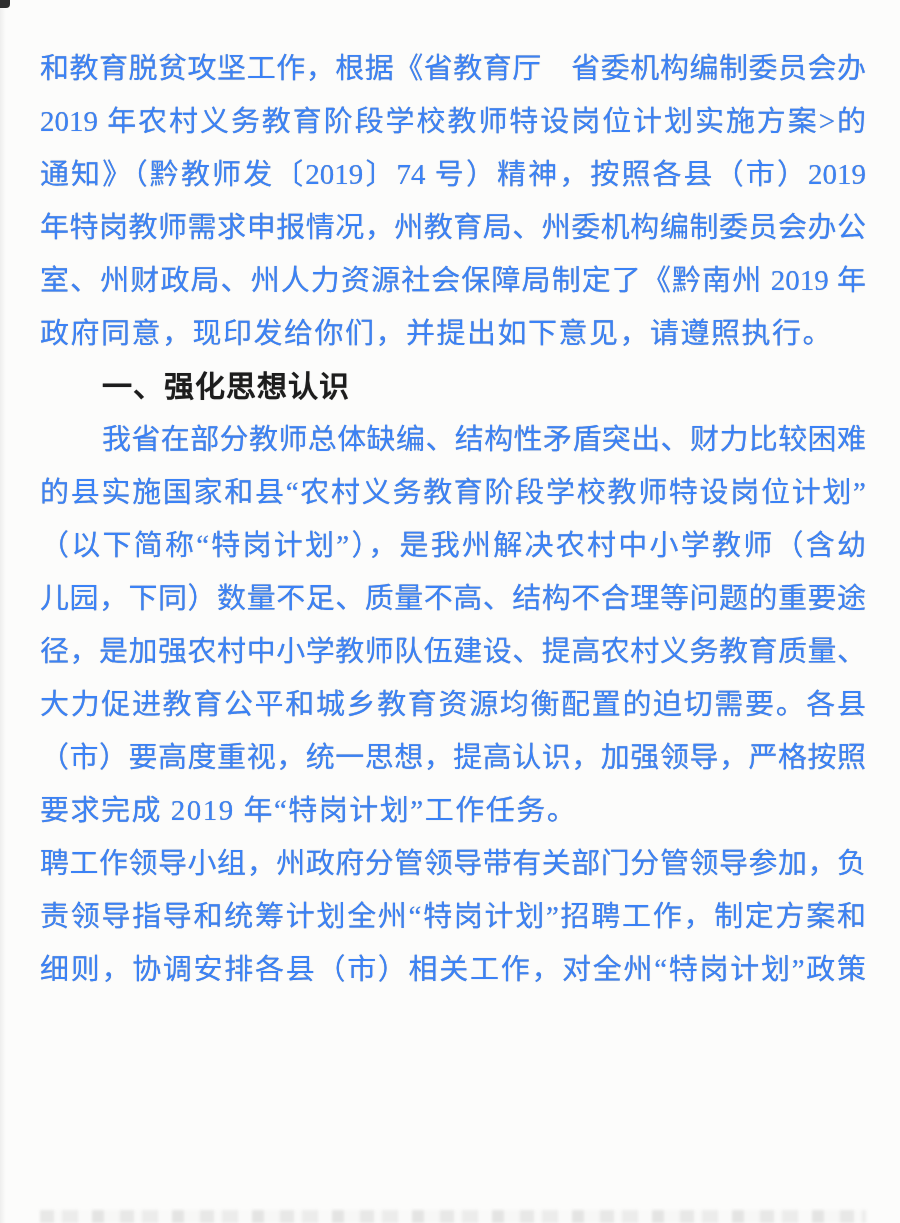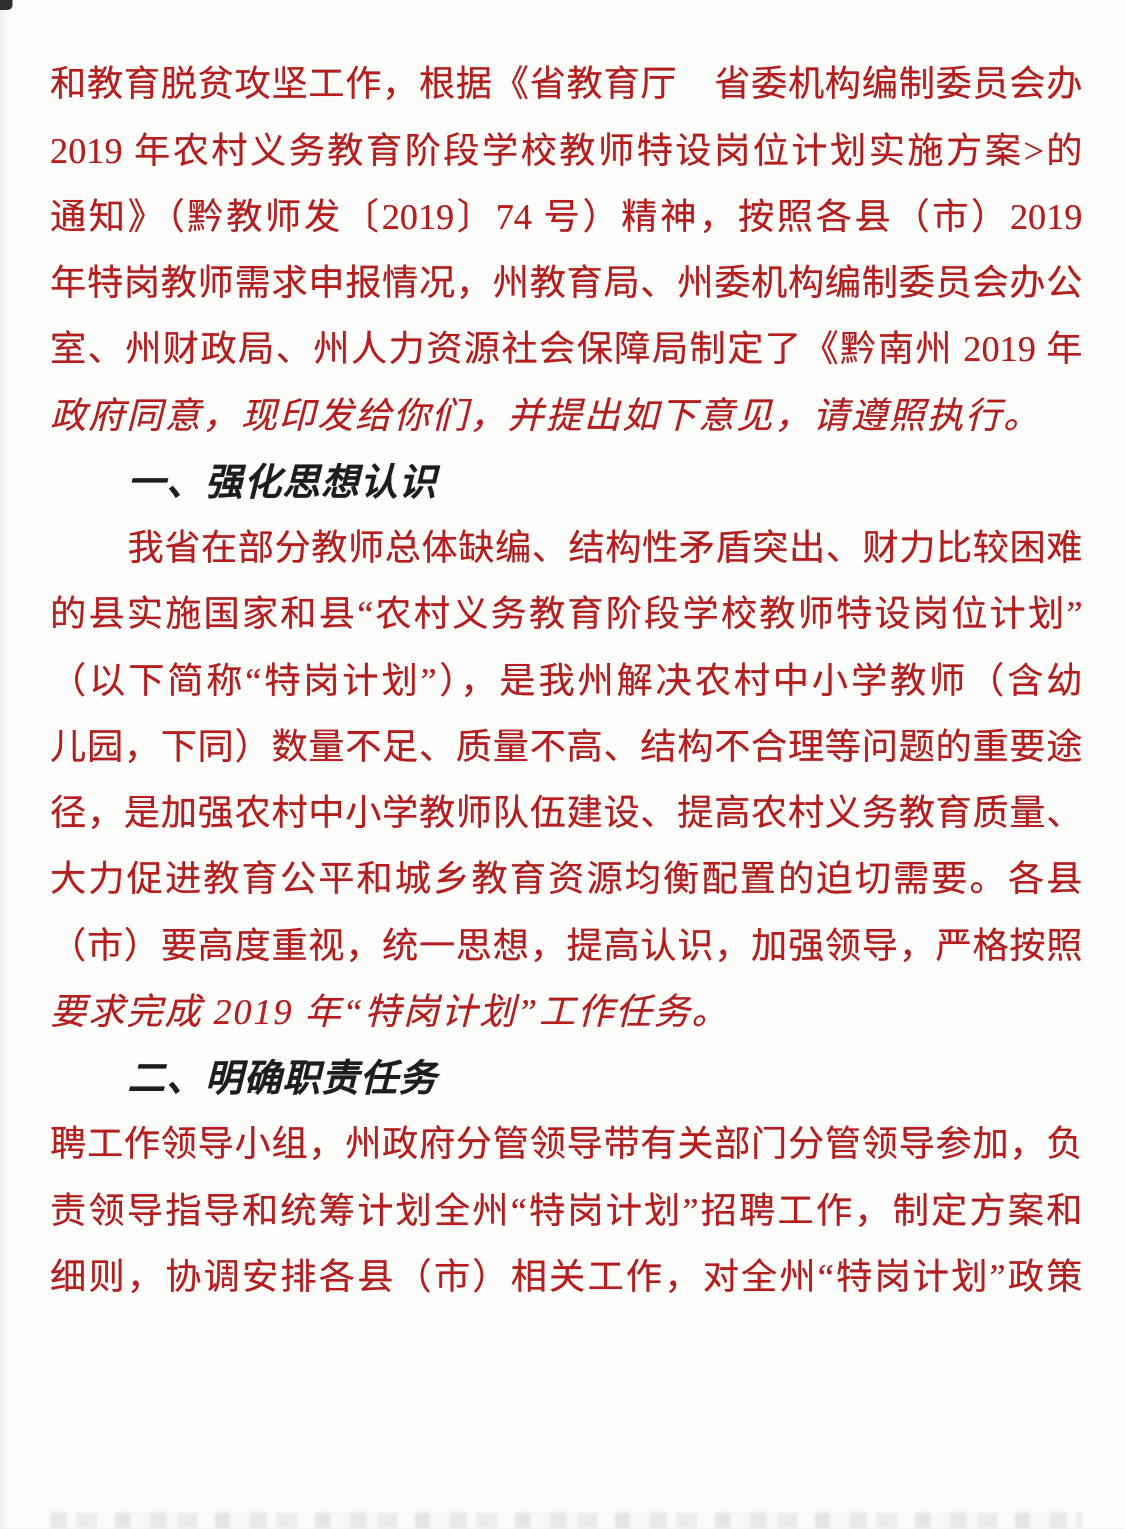--- a/index.html
+++ b/index.html
@@ -35,41 +35,39 @@
     top: 42px;
   }
   .line {
     height: 53px;
     line-height: 53px;
     white-space: nowrap;
     text-shadow: 0 0 0.7px rgba(70,70,70,0.55);
   }
   .line.body {
     font-size: 29px;
-    color: #b91c1c;
+    color: #3b82f6;
     text-align: justify;
     text-align-last: justify;
   }
   .line.body.no-just {
     text-align: center;
     text-align-last: left;
     letter-spacing: 1.5px;
-    font-style: italic;
   }
   .line.indent { padding-left: 62px; }
   .line.heading {
     font-family: "Liberation Sans", "DejaVu Sans", sans-serif;
     font-weight: 700;
     font-size: 30px;
     color: #1d1d1d;
     padding-left: 62px;
     text-align: left;
     text-align-last: left;
     letter-spacing: 1px;
-    font-style: italic;
   }
   .bottom-cut {
     position: absolute;
     left: 40px;
     right: 34px;
     bottom: 0;
     height: 13px;
     background: repeating-linear-gradient(90deg,
       rgba(95,95,95,0.13) 0 14px,
       rgba(95,95,95,0.02) 14px 22px,
@@ -96,19 +94,18 @@
       <div class="line body no-just">政府同意，现印发给你们，并提出如下意见，请遵照执行。</div>
       <div class="line heading">一、强化思想认识</div>
       <div class="line body indent">我省在部分教师总体缺编、结构性矛盾突出、财力比较困难</div>
       <div class="line body">的县实施国家和县“农村义务教育阶段学校教师特设岗位计划”</div>
       <div class="line body">（以下简称“特岗计划”），是我州解决农村中小学教师（含幼</div>
       <div class="line body">儿园，下同）数量不足、质量不高、结构不合理等问题的重要途</div>
       <div class="line body">径，是加强农村中小学教师队伍建设、提高农村义务教育质量、</div>
       <div class="line body">大力促进教育公平和城乡教育资源均衡配置的迫切需要。各县</div>
       <div class="line body">（市）要高度重视，统一思想，提高认识，加强领导，严格按照</div>
       <div class="line body no-just">要求完成 2019 年“特岗计划”工作任务。</div>
-      <div class="line heading">二、明确职责任务</div>
       <div class="line body">聘工作领导小组，州政府分管领导带有关部门分管领导参加，负</div>
       <div class="line body">责领导指导和统筹计划全州“特岗计划”招聘工作，制定方案和</div>
       <div class="line body">细则，协调安排各县（市）相关工作，对全州“特岗计划”政策</div>
     </div>
   <div class="bottom-cut"></div>
 </div>
 
 </body></html>

